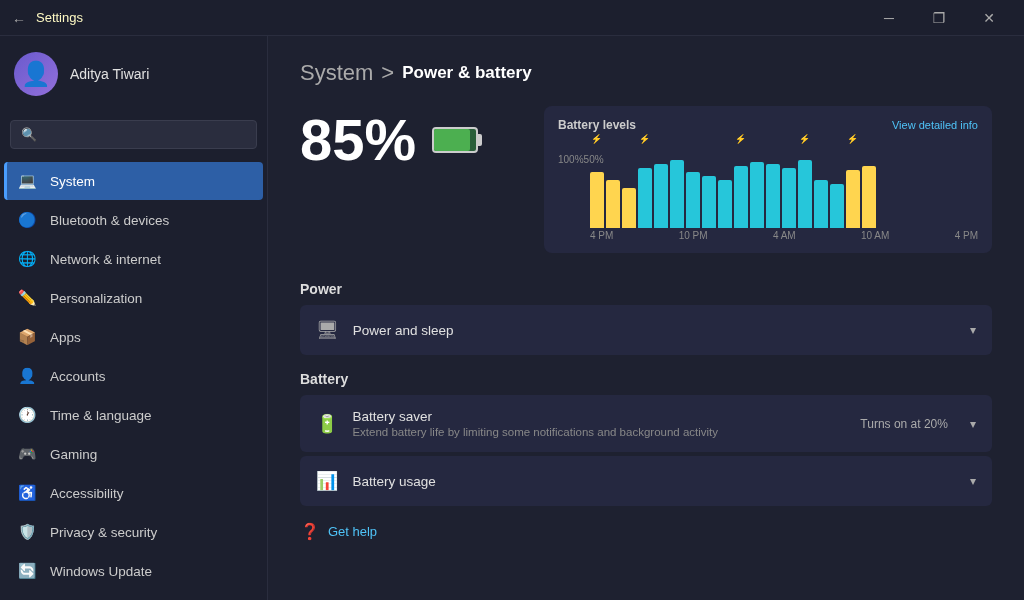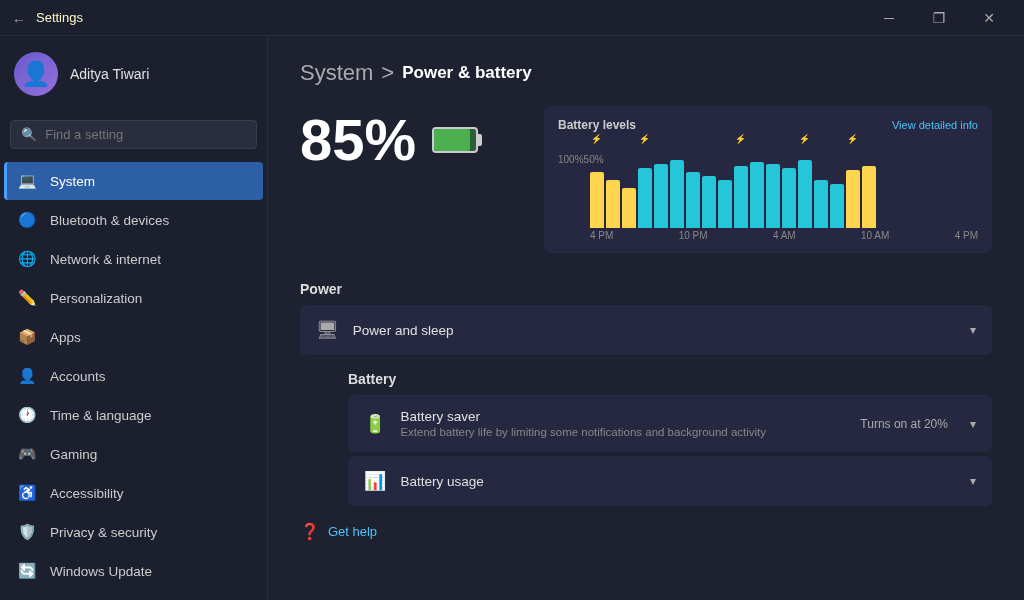--- a/index.html
+++ b/index.html
@@ -320,21 +320,21 @@
       font-size: 12px;
       color: #aaa;
       margin-right: 8px;
     }
     .chevron {
       color: #aaa;
       font-size: 12px;
     }
 
     .section-power { margin-bottom: 16px; }
-    .section-battery { margin-bottom: 16px; margin-left: 48px; }
+    .section-battery { margin-bottom: 16px; }
 
     .help-row {
       display: flex;
       align-items: center;
       gap: 8px;
       margin-top: 8px;
     }
     .help-icon { font-size: 16px; color: #4fc3f7; }
     .help-link {
       font-size: 13px;
@@ -379,21 +379,20 @@
 
     <div class="user-section">
       <div class="user-avatar">
         <span style="font-size:24px;">👤</span>
       </div>
       <span class="user-name">Aditya Tiwari</span>
     </div>
 
     <div class="search-box">
       <span class="search-icon-svg">🔍</span>
-      <input class="search-input" type="text" placeholder="Find a setting" style="">
     </div>
 
     <div>
       <div class="nav-item active">
         <span class="nav-icon">💻</span>
         <span>System</span>
       </div>
       <div class="nav-item">
         <span class="nav-icon">🔵</span>
         <span>Bluetooth &amp; devices</span>

